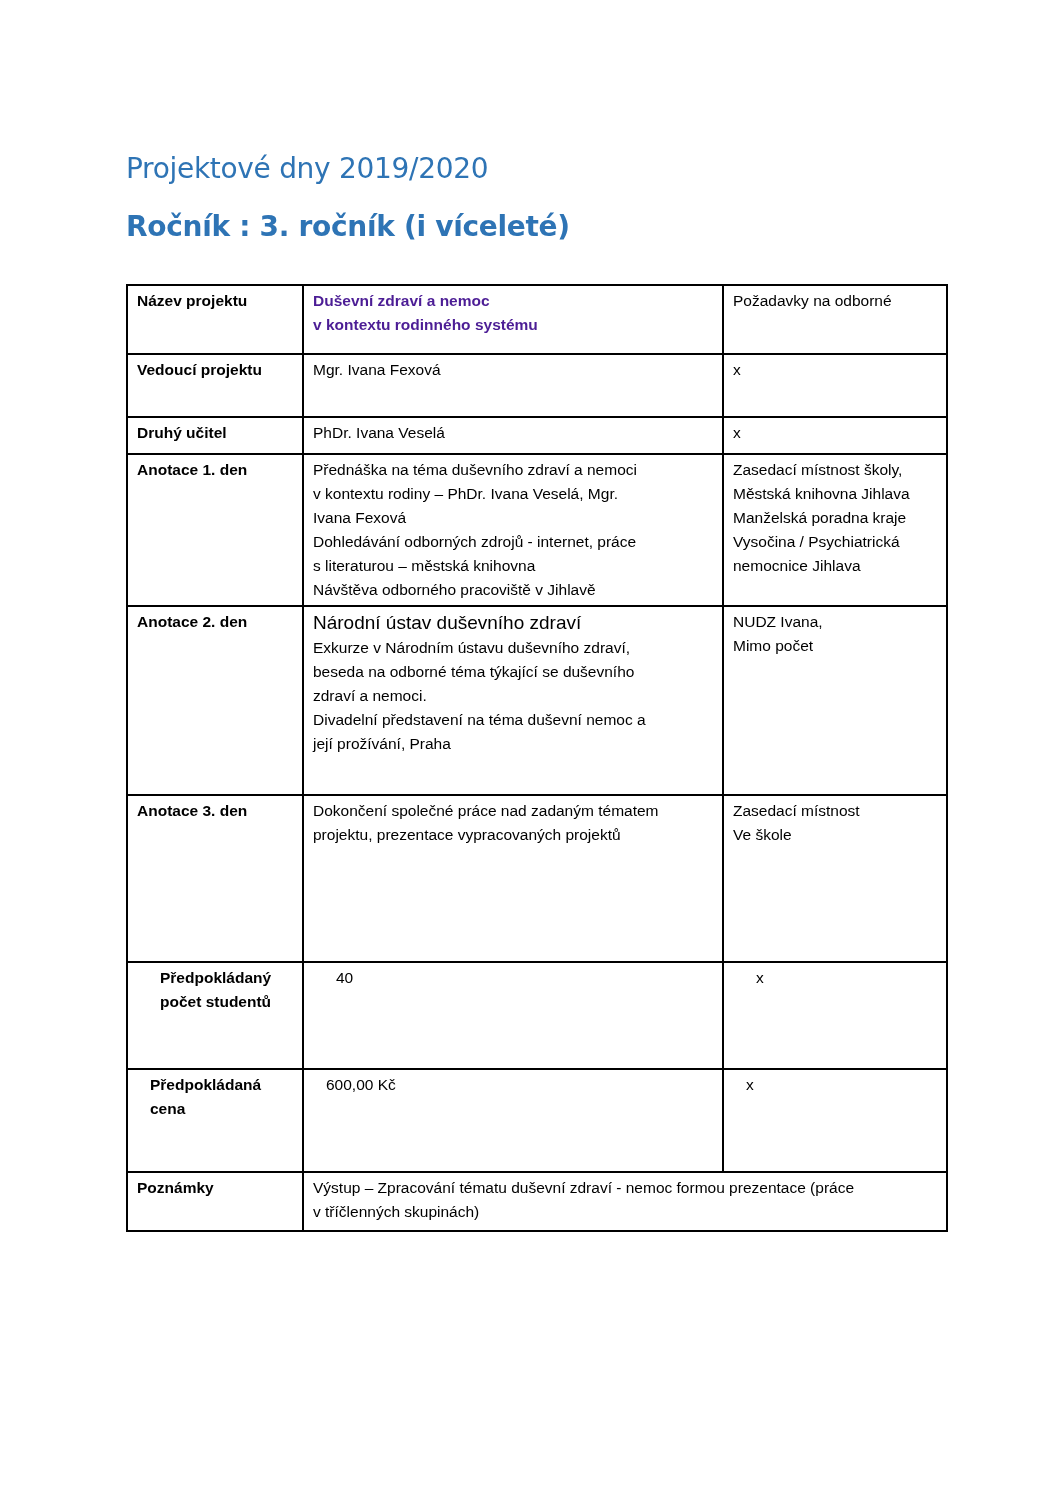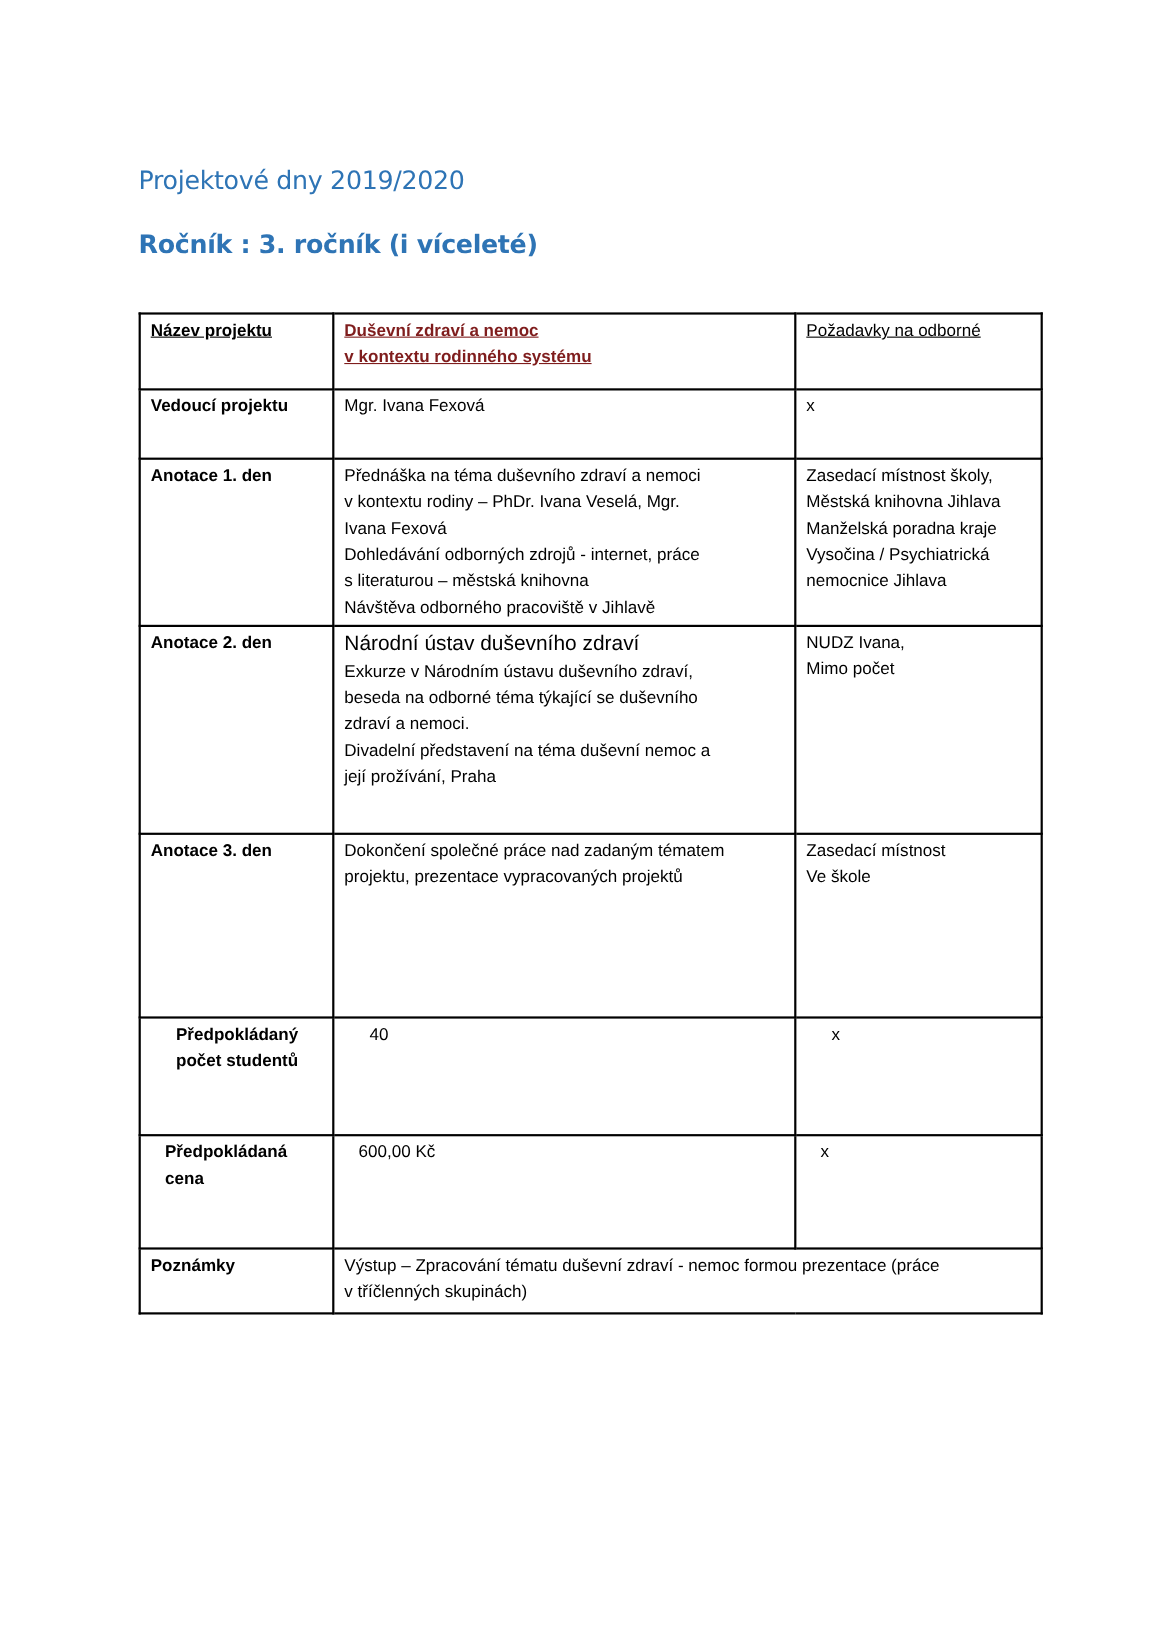--- a/index.html
+++ b/index.html
@@ -12,21 +12,21 @@
     height: 1497px;
     position: relative;
     overflow: hidden;
     font-family: "Liberation Sans", "DejaVu Sans", sans-serif;
     color: #000;
   }
   .heading {
     position: absolute;
     left: 126px;
     color: #2e74b5;
-    font-size: 23px;
+    font-size: 28px;
     font-family: "DejaVu Sans", "Liberation Sans", sans-serif;
     font-weight: normal;
     margin: 0;
     letter-spacing: -0.3px;
   }
   #h1 { top: 152px; }
   #h2 { top: 210px; font-weight: bold; }
 
   table.plan {
     position: absolute;
@@ -47,38 +47,38 @@
   col.c2 { width: 420px; }
   col.c3 { width: 224px; }
 
   td.label {
     font-weight: bold;
     font-size: 19px;
     line-height: 30px;
     padding-top: 2px;
   }
   td.title-cell {
-    color: #7f1d1d;
+    color: #4c1d95;
     font-weight: bold;
     font-size: 21px;
     line-height: 30px;
     padding-top: 5px;
   }
   td.value {
     font-size: 15.5px;
   }
   .sub-title {
     font-weight: normal;
     font-size: 19px;
     line-height: 26px;
     display: block;
   }
   .line { display: block; }
 
-  tr.r-nazev td { height: 62px; text-decoration: underline; }
+  tr.r-nazev td { height: 62px; }
   tr.r-vedouci td { height: 56px; }
   tr.r-druhy td { height: 30px; }
   tr.r-an1 td { height: 145px; }
   tr.r-an2 td { height: 182px; }
   tr.r-an3 td { height: 160px; }
   tr.r-pocet td { height: 100px; padding-left: 32px; }
   tr.r-cena td { height: 96px; padding-left: 22px; }
   tr.r-pozn td { height: 52px; }
 </style>
 </head>
@@ -102,20 +102,25 @@
       </td>
       <td class="value">Požadavky na odborné</td>
     </tr>
 
     <tr class="r-vedouci">
       <td class="label">Vedoucí projektu</td>
       <td class="value">Mgr. Ivana Fexová</td>
       <td class="value">x</td>
     </tr>
 
+    <tr class="r-druhy">
+      <td class="label">Druhý učitel</td>
+      <td class="value">PhDr. Ivana Veselá</td>
+      <td class="value">x</td>
+    </tr>
 
     <tr class="r-an1">
       <td class="label">Anotace 1. den</td>
       <td class="value">
         <span class="line">Přednáška na téma duševního zdraví a nemoci</span>
         <span class="line">v kontextu rodiny – PhDr. Ivana Veselá, Mgr.</span>
         <span class="line">Ivana Fexová</span>
         <span class="line">Dohledávání odborných zdrojů - internet, práce</span>
         <span class="line">s literaturou – městská knihovna</span>
         <span class="line">Návštěva odborného pracoviště v Jihlavě</span>

